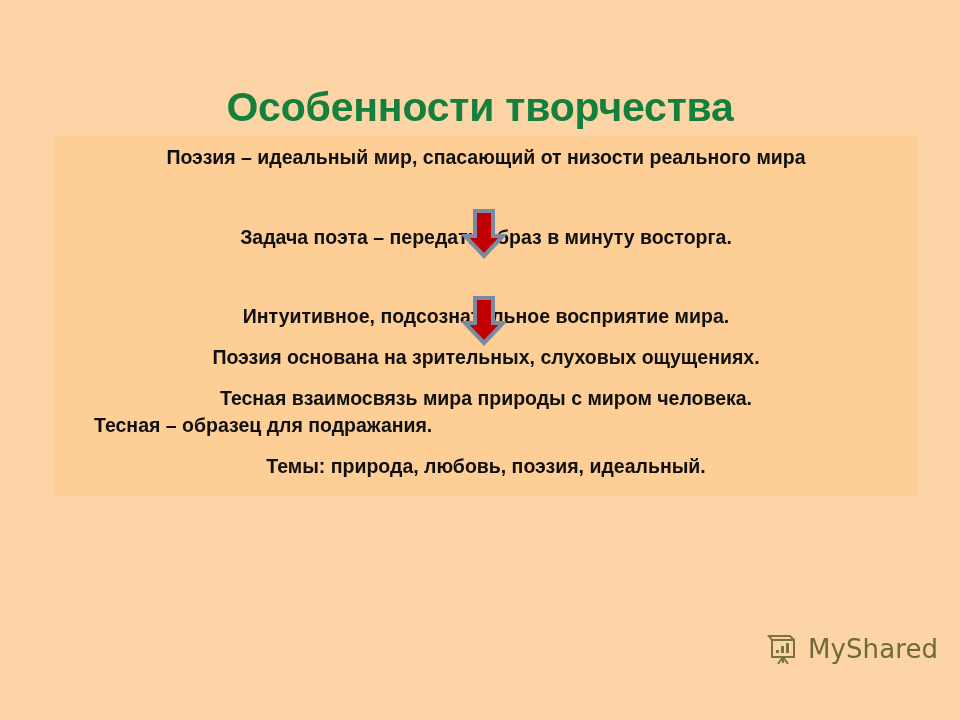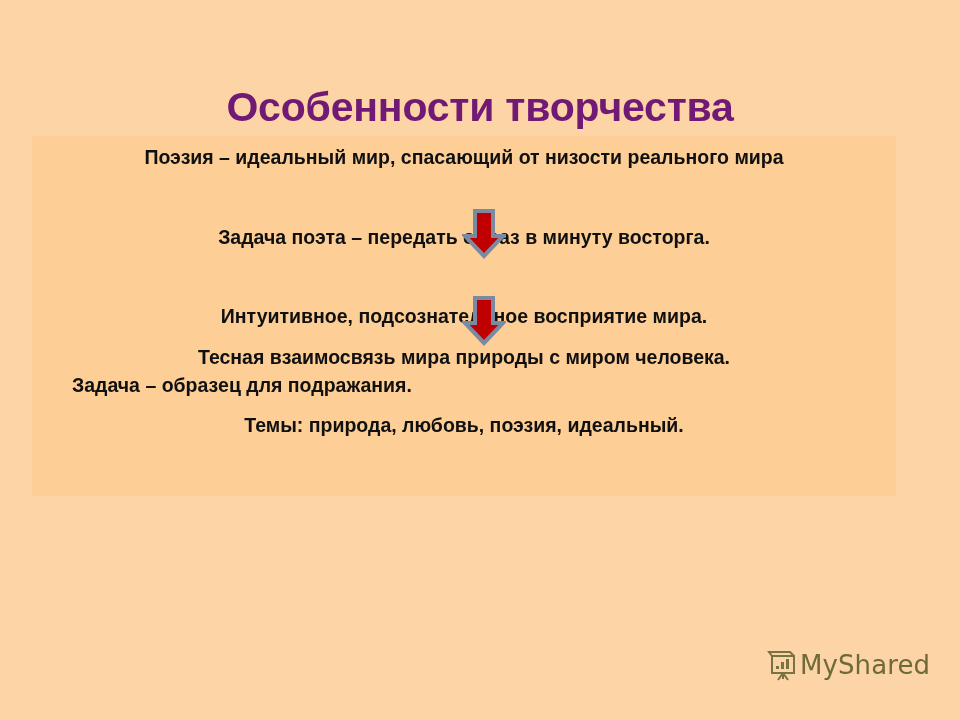--- a/index.html
+++ b/index.html
@@ -26,30 +26,30 @@
 
   
   .slide-title {
     position: absolute;
     left: 0;
     top: 58px;
     width: 960px;
     text-align: center;
     font-size: 41px;
     font-weight: bold;
-    color: #701a75;
+    color: #15803d;
     letter-spacing: -0.2px;
     line-height: 1.1;
     white-space: nowrap;
   }
 
   
   .content-box {
     position: absolute;
-    left: 32px;
+    left: 54px;
     top: 136px;
     width: 864px;
     height: 360px;
     background: #FDCE96;
     box-sizing: border-box;
   }
 
   .body-text {
     position: absolute;
     left: 0;
@@ -85,24 +85,24 @@
     width: 44px;
     height: 50px;
   }
   .arrow-1 { left: 462px; top: 209px; }
   .arrow-2 { left: 462px; top: 296px; }
 
   
   .watermark {
     position: absolute;
     left: 766px;
-    top: 648px;
+    top: 632px;
     display: flex;
     align-items: center;
-    gap: 0;
+    gap: 8px;
   }
   .watermark-icon {
     width: 34px;
     height: 34px;
     display: block;
     opacity: 0.92;
   }
   .watermark-text {
     font-size: 26px;
     font-weight: normal;
@@ -121,25 +121,26 @@
 
   <div class="content-box">
     <div class="body-text">
 
       <p class="para p-lead">Поэзия – идеальный мир, спасающий от низости реального мира</p>
 
       <p class="para p-task">Задача поэта – передать образ в минуту восторга.</p>
 
       <p class="para p-intuit">Интуитивное, подсознательное восприятие мира.</p>
 
+      <p class="para p-basis">Поэзия основана на зрительных, слуховых ощущениях.</p>
 
 
       <p class="para p-nature">Тесная взаимосвязь мира природы с миром человека.</p>
 
-      <p class="para p-nature2">Задача – образец для подражания.</p>
+      <p class="para p-nature2">Тесная – образец для подражания.</p>
 
 
       <p class="para p-themes">Темы: природа, любовь, поэзия, идеальный.</p>
 
     </div>
   </div>
 
   <svg class="arrow arrow-1" viewBox="0 0 44 50">
     <polygon points="13,2 31,2 31,27 41,27 22,47 3,27 13,27" fill="#C00000" stroke="#7B8AA0" stroke-width="4" stroke-linejoin="miter"></polygon>
   </svg>

